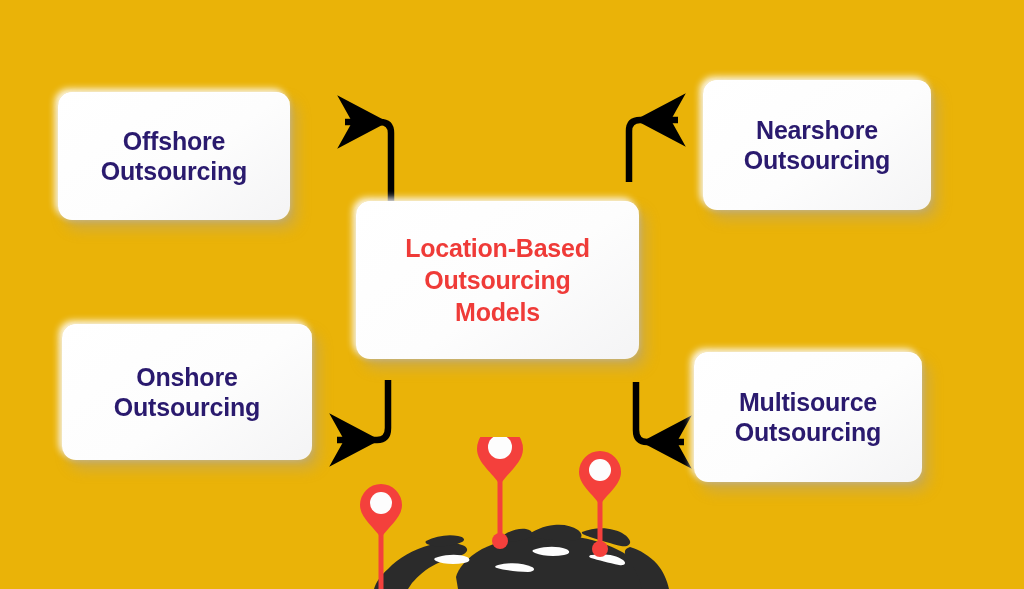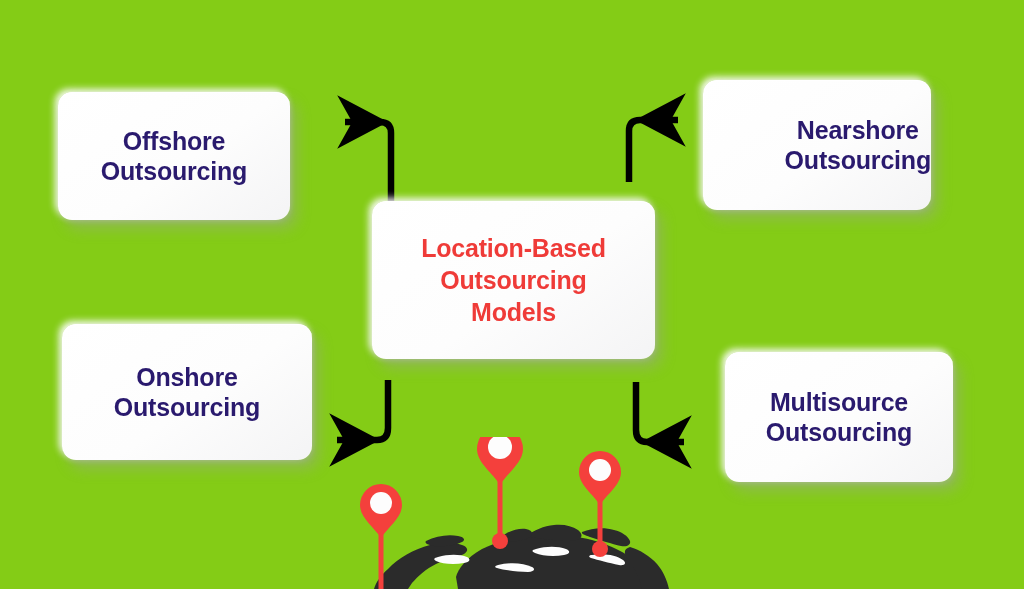--- a/index.html
+++ b/index.html
@@ -13,21 +13,21 @@
     background: #fdfdfd;
     font-family: "Liberation Sans", sans-serif;
     overflow: hidden;
     position: relative;
   }
 
   #stage {
     position: relative;
     width: 1024px;
     height: 589px;
-    background: #84cc16;
+    background: #eab308;
     overflow: hidden;
   }
 
   
   .card {
     position: absolute;
     background: linear-gradient(145deg, #ffffff 0%, #fdfdfd 55%, #f4f4f5 100%);
     border-radius: 14px;
     box-shadow:
        7px 9px 14px rgba(160,160,170,0.38),
@@ -55,24 +55,24 @@
   }
 
   .center .card-label {
     color: #ef3b38;
     font-size: 25px;
     line-height: 1.28;
   }
 
   
   #card-offshore     { left: 58px;  top: 92px;  width: 232px; height: 128px; }
-  #card-nearshore    { left: 703px; top: 80px;  width: 228px; height: 130px; justify-content: flex-end; }
+  #card-nearshore    { left: 703px; top: 80px;  width: 228px; height: 130px; }
   #card-onshore      { left: 62px;  top: 324px; width: 250px; height: 136px; }
-  #card-multisource  { left: 725px; top: 352px; width: 228px; height: 130px; }
-  #card-center       { left: 372px; top: 201px; width: 283px; height: 158px; }
+  #card-multisource  { left: 694px; top: 352px; width: 228px; height: 130px; }
+  #card-center       { left: 356px; top: 201px; width: 283px; height: 158px; }
 
   
   #arrows {
     position: absolute;
     left: 0;
     top: 0;
     width: 1024px;
     height: 589px;
     pointer-events: none;
   }

